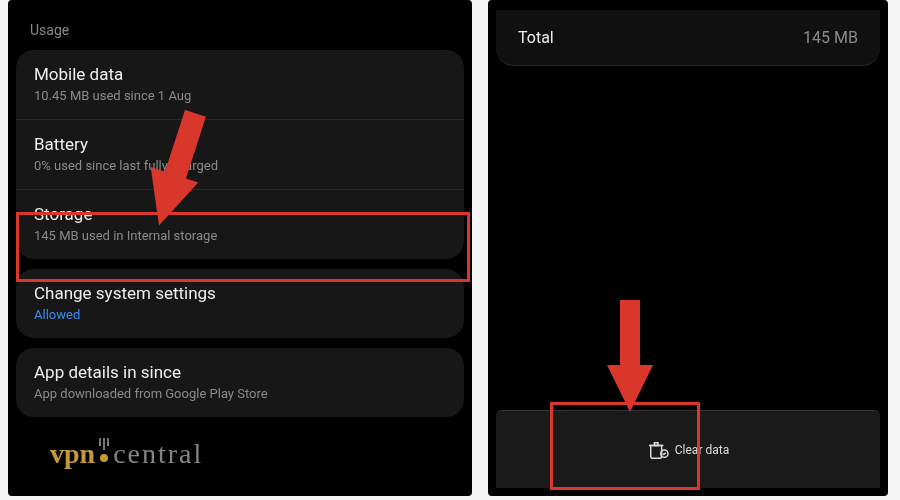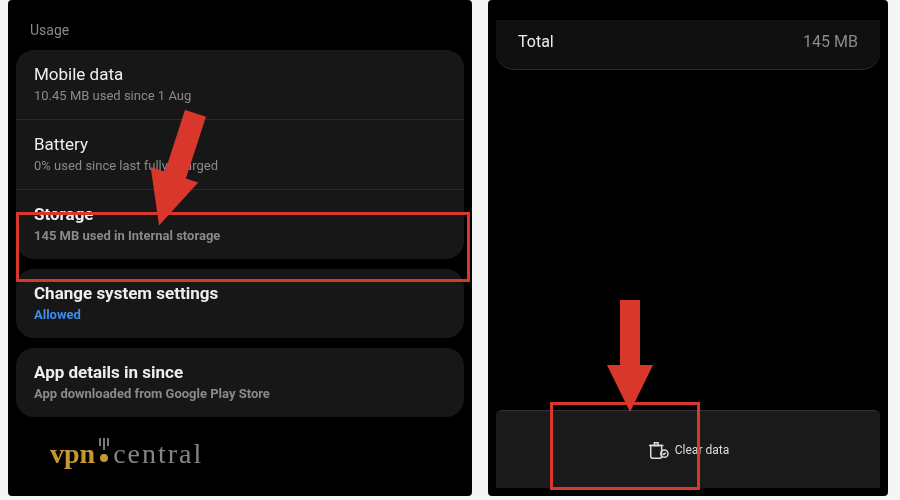--- a/index.html
+++ b/index.html
@@ -30,21 +30,21 @@
   }
   .card {
     background: #171717;
     border-radius: 18px;
     margin: 0 6px 10px 6px;
   }
   .row {
     padding: 14px 18px 16px 18px;
     border-bottom: 1px solid #2a2a2a;
   }
-  .row:last-child { border-bottom: none; font-weight: bold; }
+  .row:last-child { border-bottom: none; }
   .row .title { color: #eee; font-size: 17px; margin-bottom: 4px; }
   .row .sub { color: #8a8a8a; font-size: 13px; }
   .row .sub-link { color: #3a8df0; font-size: 13px; }
 
   .storage-highlight {
     position: absolute;
     left: 6px;
     width: 454px;
     top: 210px;
     height: 70px;
@@ -58,24 +58,24 @@
     top: 108px;
     pointer-events: none;
     z-index: 5;
   }
 
   
   .total-row {
     display: flex;
     justify-content: space-between;
     align-items: center;
-    padding: 12px 22px 18px 22px;
+    padding: 18px 22px 18px 22px;
     border-bottom: 1px solid #2a2a2a;
     background: #101010;
-    margin: 18px 6px;
+    margin: 8px 6px;
     border-radius: 0 0 18px 18px;
   }
   .total-row .label { color: #eee; font-size: 16px; }
   .total-row .val { color: #8a8a8a; font-size: 16px; }
 
   .bottom-actions {
     position: absolute;
     bottom: 6px;
     left: 6px;
     right: 6px;

